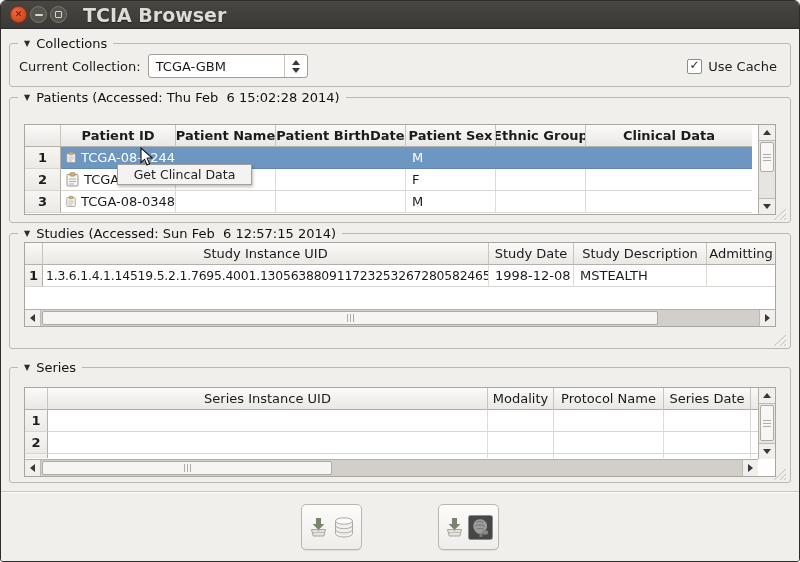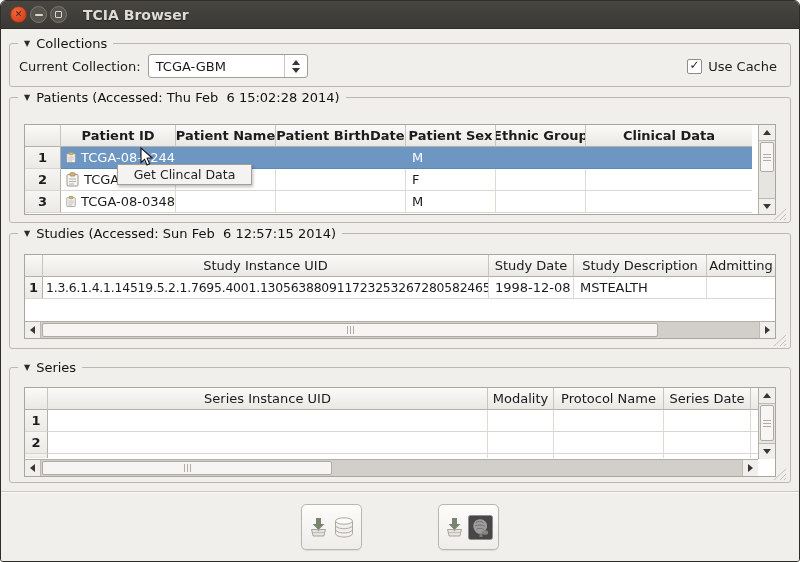--- a/index.html
+++ b/index.html
@@ -12,21 +12,21 @@
   
   .titlebar { height:28px; flex:0 0 28px; background:linear-gradient(#484641,#3b3936);
               display:flex; align-items:center; padding-left:9px; border-bottom:1px solid #2e2c29; }
   .winbtn { width:17px; height:17px; border-radius:50%; margin-right:3px; display:flex;
             align-items:center; justify-content:center; cursor:default; }
   .winbtn.close { background:radial-gradient(circle at 35% 30%, #ec6840, #d8471f 70%); border:1px solid #93341a; }
   .winbtn.close span { color:#551b07; font-size:9px; font-weight:bold; line-height:1; }
   .winbtn.minmax { background:#57544e; border:1px solid #7b786f; }
   .glyph-min { width:8px; height:2px; background:#d8d5ce; border-radius:1px; }
   .glyph-max { width:7px; height:7px; border:1.5px solid #d8d5ce; border-radius:1px; }
-  .wintitle { color:#dfdcd5; font-weight:bold; font-size:14px; margin-left:13px;
+  .wintitle { color:#dfdcd5; font-weight:bold; font-size:19px; margin-left:13px;
               text-shadow:0 1px 1px rgba(0,0,0,.5); }
 
   
   .client { flex:1; padding:0 8px; position:relative; background:#f1efec; }
 
   
   .gb { position:relative; border:1px solid #bcb8b1; border-radius:3px; background:#f1efec; }
   .gb-title { position:absolute; top:-10px; left:8px; background:#f1efec; padding:0 6px;
               display:flex; align-items:center; gap:6px; height:19px; }
   .gb-title .tri { font-size:8px; color:#2b2b2b; line-height:1; }
@@ -70,21 +70,21 @@
   
   .pt-grid { grid-template-columns:36px 115px 100px 130px 90px 90px 1fr; }
   .gb-patients .tblwrap { margin-top:26px; padding-right:23px; height:91px; }
   .gb-patients .hdr > div { height:22px; font-weight:bold; }
   .gb-patients .row > div { height:22px; }
   .cell-id { gap:5px; padding-left:5px; }
   .cell-left { padding-left:6px; }
 
   
   .st-grid { grid-template-columns:18px 446px 85px 133px 1fr; }
-  .gb-studies .tblwrap { margin-top:20px; height:85px; }
+  .gb-studies .tblwrap { margin-top:8px; height:85px; }
   .gb-studies .hdr > div, .gb-series .hdr > div { height:22px; font-weight:normal; color:#1a1a1a; }
   .gb-studies .row > div { height:22px; }
   .uid-cell { font-size:12.4px; letter-spacing:-0.2px; padding-left:3px; }
   .st-fill { height:20px; background:#fff; }
 
   
   .se-grid { grid-template-columns:23px 440px 66px 110px 87px 1fr; }
   .gb-series .tblwrap { margin-top:19px; padding-right:13px; height:90px; }
   .gb-series .row > div { height:22px; }
   .row.sliver > div { height:4px; border-bottom:none; }

